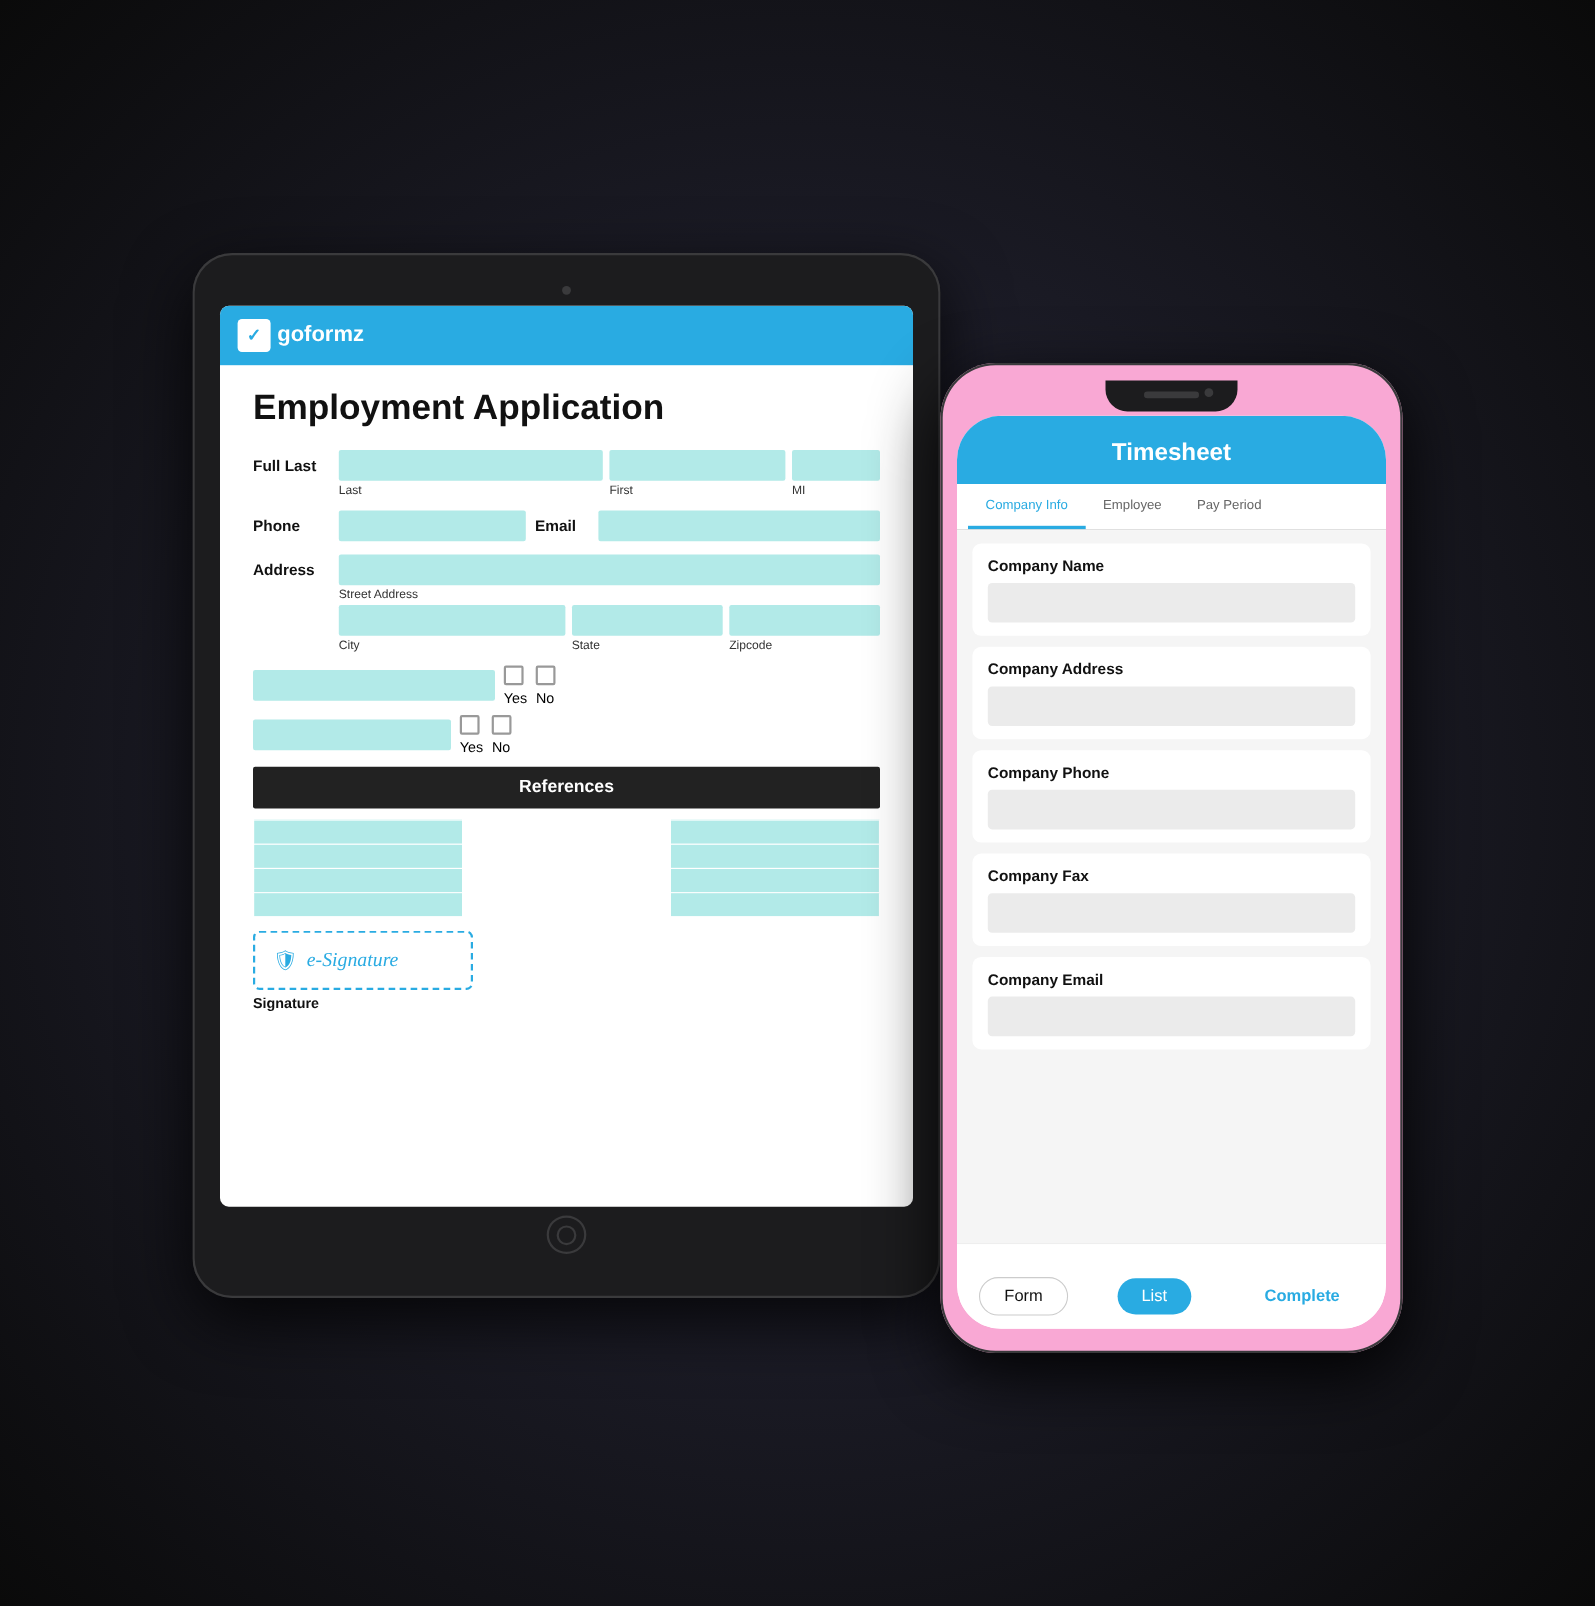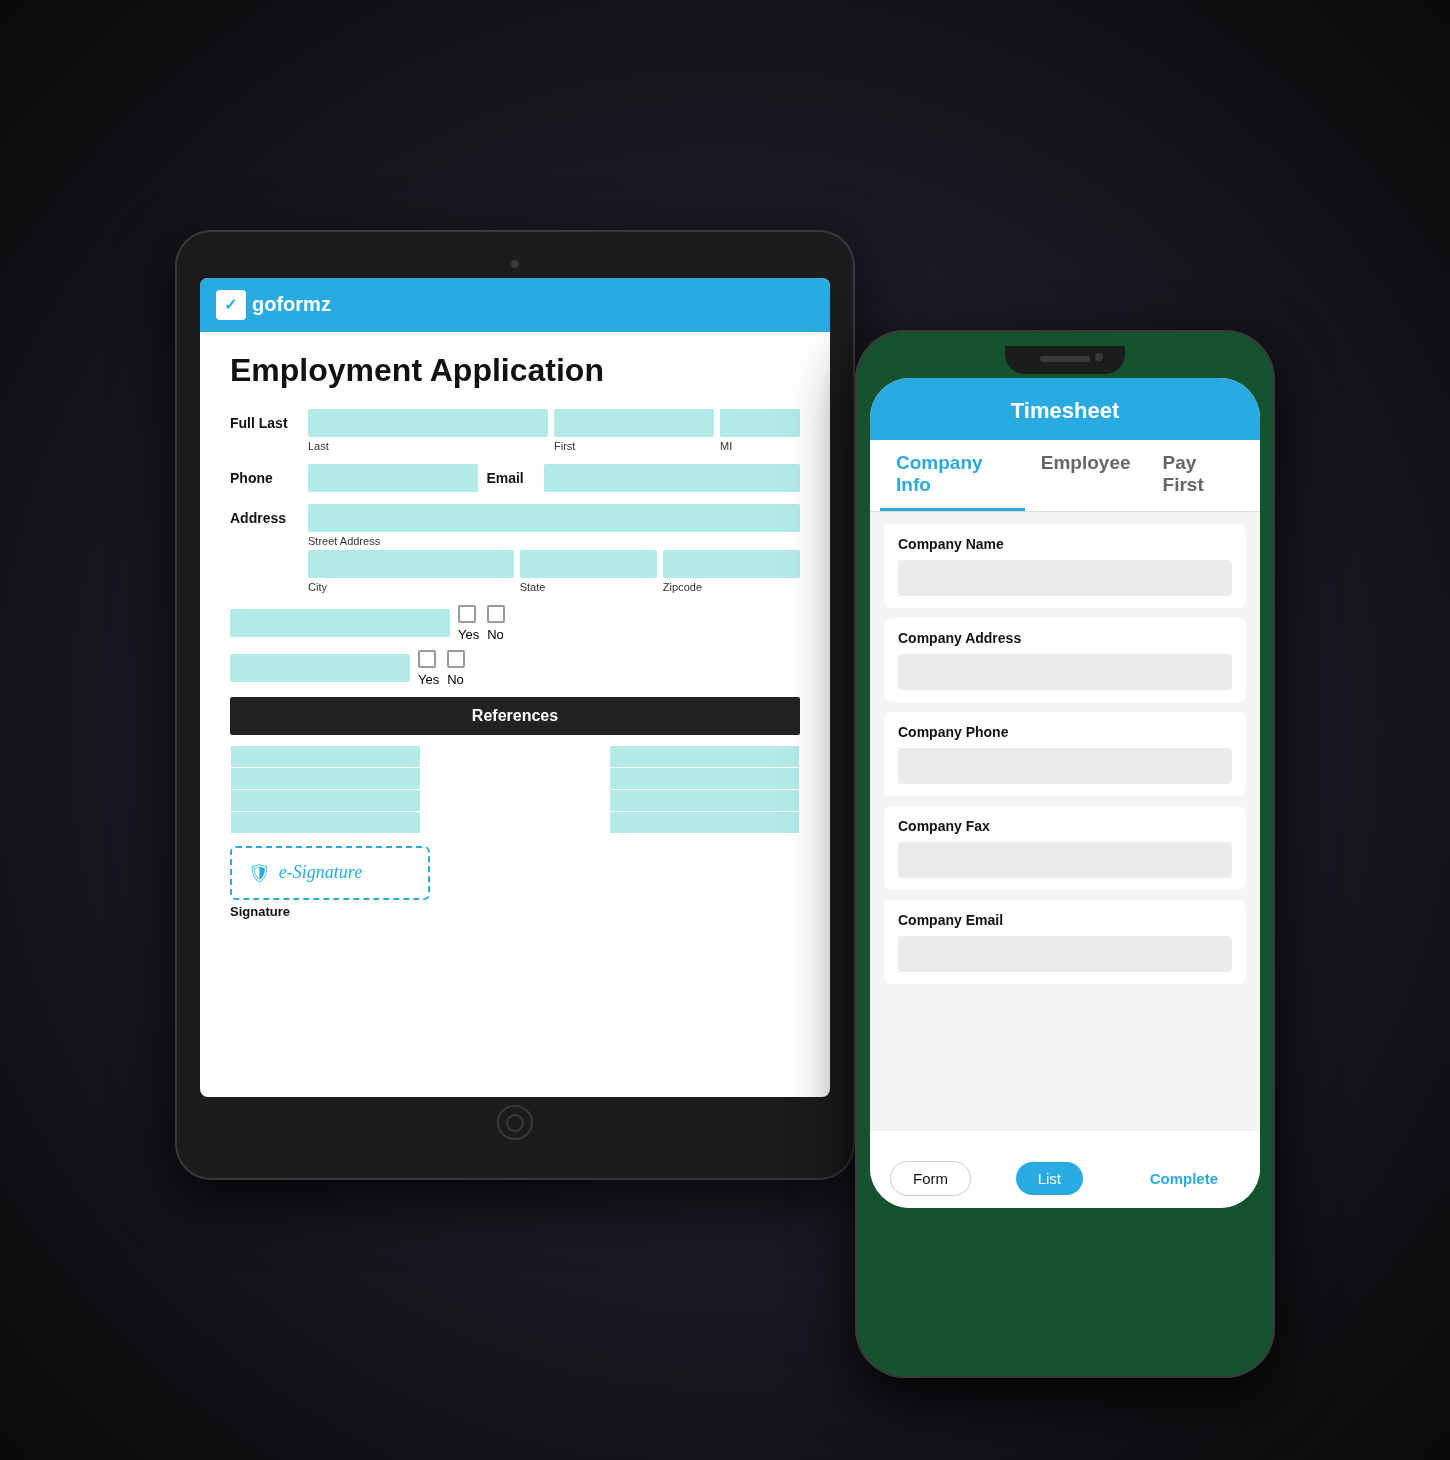--- a/index.html
+++ b/index.html
@@ -252,22 +252,22 @@
       font-weight: 600;
       color: #111;
     }
 
     
     .phone {
       position: absolute;
       right: 0;
       top: 150px;
       width: 420px;
-      height: 1048px;
-      background: #14532d;
+      height: 900px;
+      background: #f9a8d4;
       border-radius: 50px;
       box-shadow: 0 20px 60px rgba(0,0,0,0.9), inset 0 0 0 2px #3a3a3c;
       padding: 16px 10px 20px 10px;
       display: flex;
       flex-direction: column;
       align-items: center;
     }
 
     .phone-notch {
       width: 120px;
@@ -324,25 +324,25 @@
 
     .phone-tabs {
       display: flex;
       border-bottom: 1px solid #ddd;
       background: #fff;
       padding: 0 10px;
     }
 
     .phone-tab {
       padding: 12px 16px;
-      font-size: 19px;
+      font-size: 12px;
       color: #666;
       cursor: pointer;
       border-bottom: 3px solid transparent;
-      font-weight: 700;
+      font-weight: 400;
     }
 
     .phone-tab.active {
       color: #29abe2;
       border-bottom: 3px solid #29abe2;
     }
 
     .phone-body {
       flex: 1;
       overflow-y: auto;
@@ -563,21 +563,21 @@
     </div>
     <div class="phone-screen">
 
       <div class="phone-header">
         <div class="phone-title">Timesheet</div>
       </div>
 
       <div class="phone-tabs">
         <div class="phone-tab active">Company Info</div>
         <div class="phone-tab">Employee</div>
-        <div class="phone-tab">Pay First</div>
+        <div class="phone-tab">Pay Period</div>
       </div>
 
       <div class="phone-body">
 
         <div class="field-card">
           <div class="field-card-label">Company Name</div>
           <div class="field-card-input"></div>
         </div>
 
         <div class="field-card">

